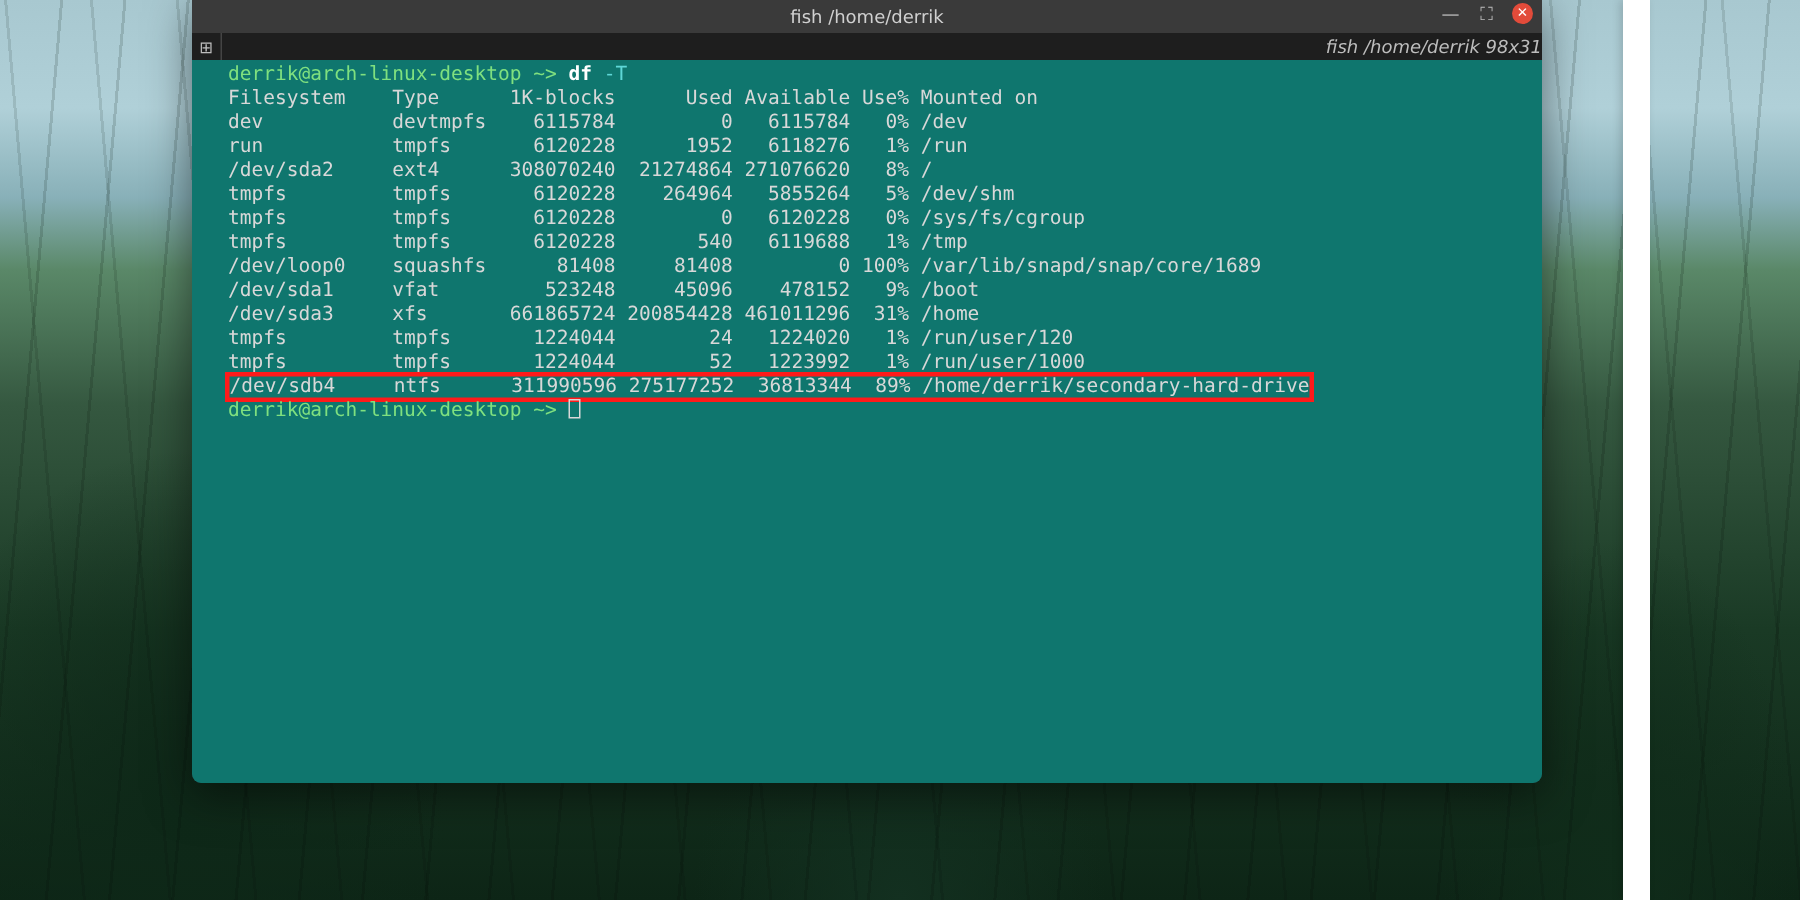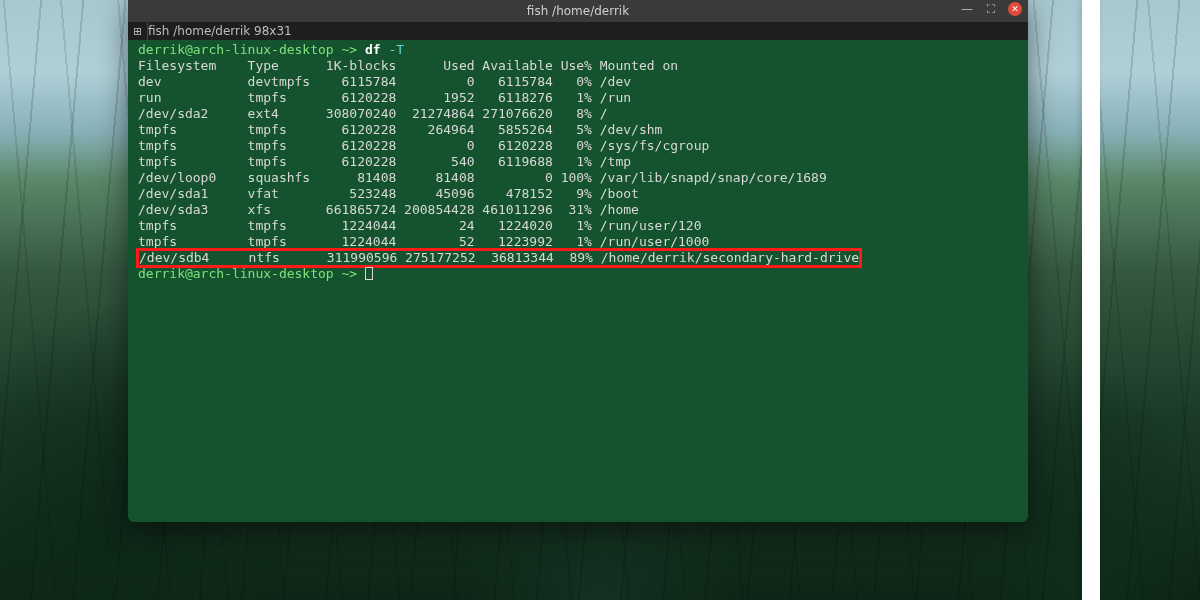--- a/index.html
+++ b/index.html
@@ -87,25 +87,25 @@
     font-size: 12px;
     position: relative;
   }
   .tab-icon {
     width: 20px;
     display: flex; align-items: center; justify-content: center;
     border-right: 1px solid #444;
     height: 100%;
     font-size: 11px;
   }
-  .tab-title { flex: 1; text-align: left; }
+  .tab-title { flex: 1; text-align: right; font-style: italic; }
 
   .terminal {
-    background: #14532d;
-    padding: 2px 6px 240px 10px;
+    background: #0f766e;
+    padding: 2px 6px 240px 24px;
     font-family: "DejaVu Sans Mono", "Liberation Mono", monospace;
     font-size: 13px;
     line-height: 16px;
     color: #d8d8d8;
     white-space: pre;
   }
   .prompt-user { color: #7fe07f; }
   .prompt-path { color: #7fe07f; }
   .cmd { color: #ffffff; font-weight: bold; }
   .flag { color: #5fd7d7; }

